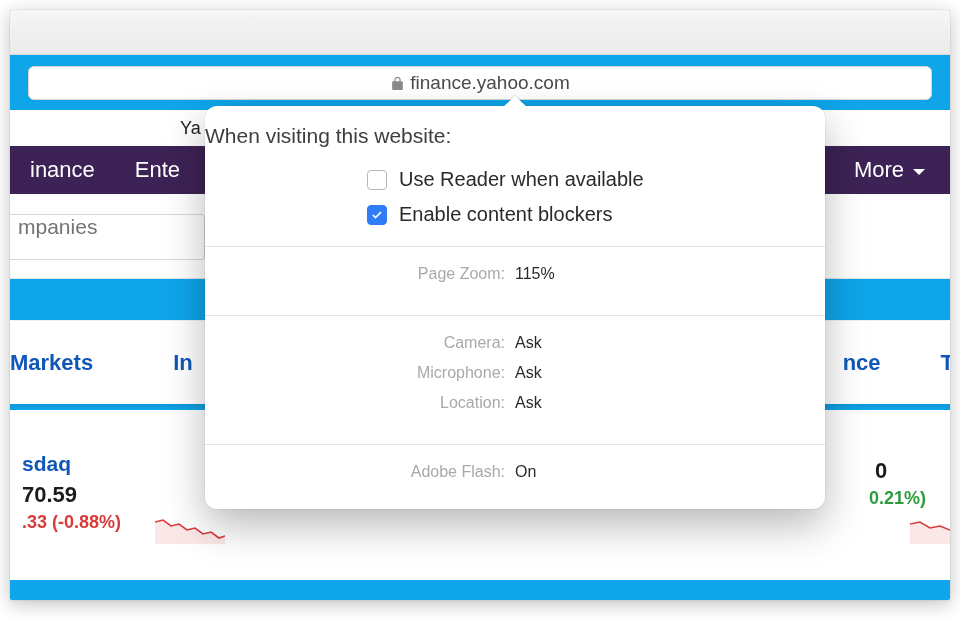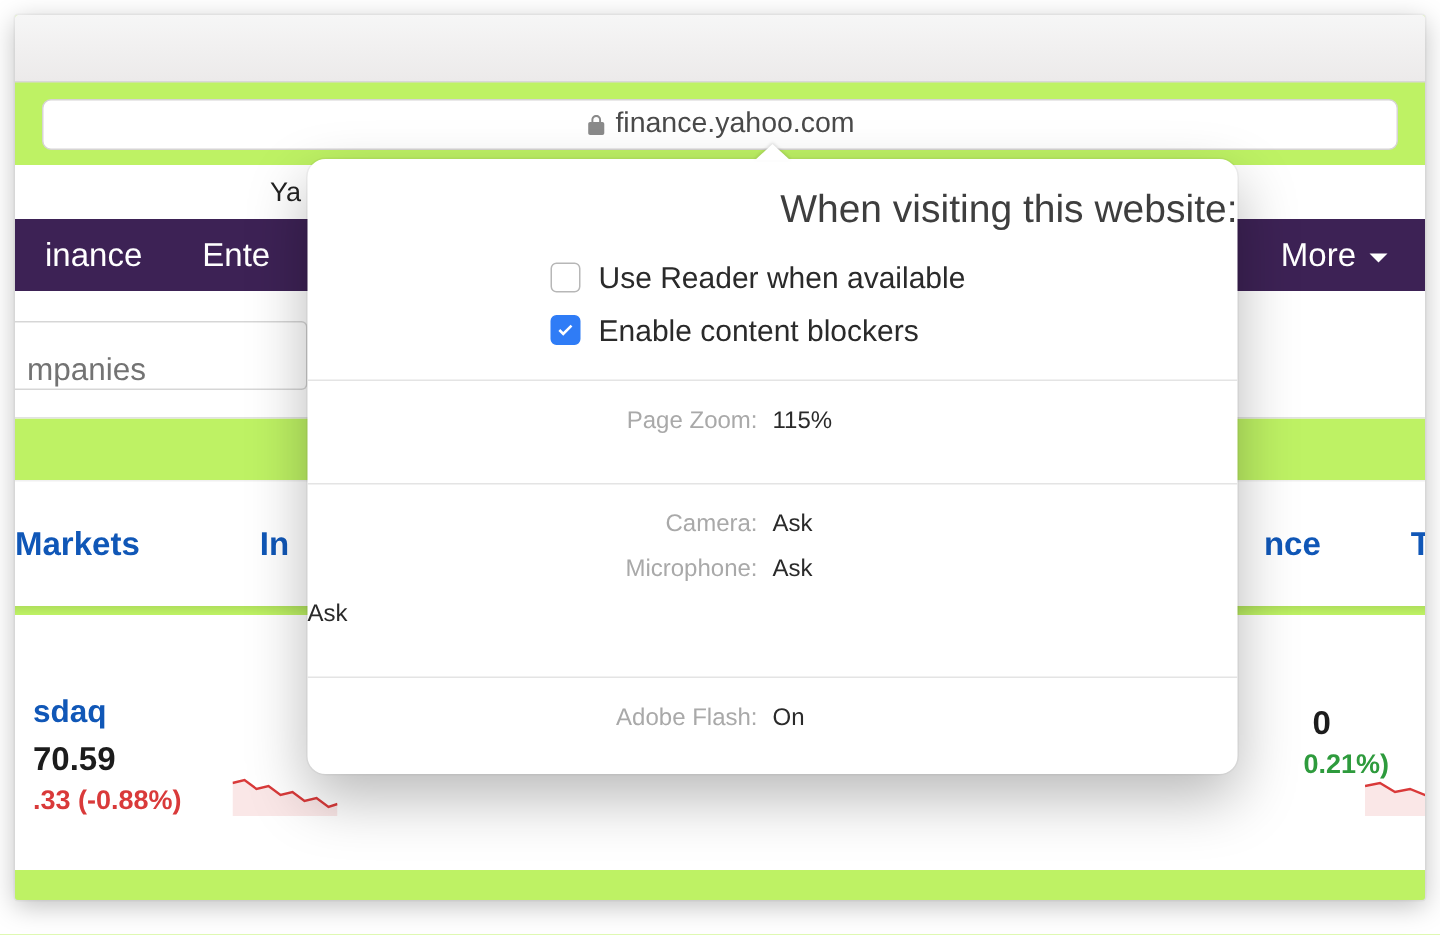--- a/index.html
+++ b/index.html
@@ -1,65 +1,65 @@
 <!DOCTYPE html>
 <html><head>
 <meta charset="utf-8">
 <style>
   * { box-sizing: border-box; margin: 0; padding: 0; }
   html, body { width: 960px; height: 623px; font-family: -apple-system, "Helvetica Neue", Arial, sans-serif; }
   body { background: #fff; position: relative; overflow: hidden; }
 
-  .frame { position: absolute; left: 10px; top: 10px; width: 940px; height: 590px; background: #bef264; box-shadow: 0 4px 18px rgba(0,0,0,0.25), 0 0 0 1px rgba(0,0,0,0.04); border-radius: 2px; overflow: hidden; }
+  .frame { position: absolute; left: 10px; top: 10px; width: 940px; height: 590px; background: #0ea5e9; box-shadow: 0 4px 18px rgba(0,0,0,0.25), 0 0 0 1px rgba(0,0,0,0.04); border-radius: 2px; overflow: hidden; }
 
   
   .safari-top { height: 45px; background: linear-gradient(#f6f6f6,#eceaea); border-bottom: 1px solid #d9d7d7; }
   .address-bar { position: absolute; left: 18px; right: 18px; top: 56px; height: 34px; background: #fff; border: 1px solid #d6d4d4; border-radius: 6px; display: flex; align-items: center; justify-content: center; font-size: 19px; color: #4a4a4a; }
   .lock-icon { width: 14px; height: 14px; margin-right: 6px; display: inline-flex; align-items: center; justify-content: center; }
   .lock-icon svg { width: 13px; height: 15px; }
 
   
   .yahoo-strip { position: absolute; left: 0; right: 0; top: 100px; height: 36px; background: #fff; display:flex; align-items:center; padding-left: 170px; font-size:18px; color:#222; }
   .yahoo-nav { position: absolute; left: 0; right: 0; top: 136px; height: 48px; background: #3d2255; color:#fff; display:flex; align-items:center; font-size:22px; }
   .yahoo-nav .nav-item { padding: 0 20px; }
   .yahoo-nav .nav-more { margin-left: auto; padding-right: 24px; display:flex; align-items:center; }
   .chev-down { margin-left: 8px; }
 
   
   .sub-row { position: absolute; left:0; right:0; top: 184px; height: 85px; background:#fff; border-bottom:1px solid #e2e2e2; }
-  .search-cell { position:absolute; left:0; top:20px; width: 195px; height:46px; border:1px solid #d6d6d6; border-left:none; border-radius:0 4px 4px 0; display:flex; align-items:flex-end; padding-left: 8px; font-size:21px; color:#737373; }
+  .search-cell { position:absolute; left:0; top:20px; width: 195px; height:46px; border:1px solid #d6d6d6; border-left:none; border-radius:0 4px 4px 0; display:flex; align-items:flex-start; padding-left: 8px; font-size:21px; color:#737373; }
 
   
   .tab-row { position:absolute; left:0; right:0; top:310px; height:84px; background:#fff; display:flex; align-items:center; font-size:22px; font-weight:700; color:#1057b7; border-top:1px solid #f0f0f0; }
   .tab-markets { }
   .tab-in { margin-left: 80px; }
   .tab-nce { margin-left: auto; margin-right: 6px; }
   .tab-t { color:#1057b7; margin-right: -4px; }
   .shadow-line { position:absolute; left:0; right:0; top:394px; height:6px; background:linear-gradient(rgba(0,0,0,0.08),transparent); }
 
   
   .market-row { position:absolute; left:0; right:0; top:400px; height:170px; background:#fff; }
-  .idx { position:absolute; top:53px; }
+  .idx { position:absolute; top:42px; }
   .idx .name { font-size:21px; font-weight:700; color:#1057b7; }
   .idx .price { font-size:22px; font-weight:800; color:#1c1c1c; margin-top:6px; }
   .idx .change-down { font-size:18px; font-weight:600; color:#d93a3a; margin-top:4px; }
   .idx .change-up { font-size:18px; font-weight:600; color:#2e9b3d; margin-top:4px; }
   .idx-left { left: 12px; }
   .idx-right { right: 24px; text-align:right; }
   .idx-right .price { text-align:left; margin-left: 6px; }
 
   .spark { position:absolute; top:100px; width:70px; height:34px; }
   .spark-left { left: 145px; }
   .spark-right { right: -30px; }
 
   
   .popover { position:absolute; left: 195px; top: 96px; width: 620px; background:#fff; border-radius:12px; box-shadow: 0 16px 40px rgba(0,0,0,0.28), 0 0 0 1px rgba(0,0,0,0.04); }
   .popover .caret { position:absolute; top:-10px; left:50%; transform:translateX(-50%); width:0;height:0; border-left:12px solid transparent; border-right:12px solid transparent; border-bottom:11px solid #fff; filter: drop-shadow(0 -1px 1px rgba(0,0,0,0.12)); }
-  .pop-title { text-align:right; font-size:26px; color:#3e3e3e; padding: 18px 0 14px; }
-  .check-row { display:flex; padding: 6px 0 6px 162px; font-size:20px; color:#2a2a2a; }
+  .pop-title { text-align:left; font-size:21px; color:#3e3e3e; padding: 18px 0 14px; }
+  .check-row { display:flex; align-items:center; padding: 6px 0 6px 162px; font-size:20px; color:#2a2a2a; }
   .checkbox { width:20px; height:20px; border:1px solid #b7b7b7; border-radius:4px; margin-right:12px; background:#fff; display:flex; align-items:center; justify-content:center; flex-shrink:0;}
   .checkbox.checked { background:#2f7cf6; border-color:#2f7cf6; }
   .checkbox.checked svg { width:14px; height:14px; }
   .pop-sep { height:1px; background:#e4e4e4; margin: 14px 0 0; }
   .kv-block { padding: 12px 0; }
   .kv { display:flex; padding: 6px 0; font-size:16px; }
   .kv .k { width: 310px; text-align:right; color:#a9a9a9; padding-right: 10px; }
   .kv .v { color:#2a2a2a; }
   .pop-bottom-pad { height: 10px; }
 
@@ -161,20 +161,21 @@
     <div class="kv-block">
       <div class="kv">
         <div class="k">Camera:</div>
         <div class="v">Ask</div>
       </div>
       <div class="kv">
         <div class="k">Microphone:</div>
         <div class="v">Ask</div>
       </div>
       <div class="kv">
+        <div class="k">Location:</div>
         <div class="v">Ask</div>
       </div>
     </div>
 
     <div class="pop-sep"></div>
     <div class="kv-block">
       <div class="kv">
         <div class="k">Adobe Flash:</div>
         <div class="v">On</div>
       </div>

